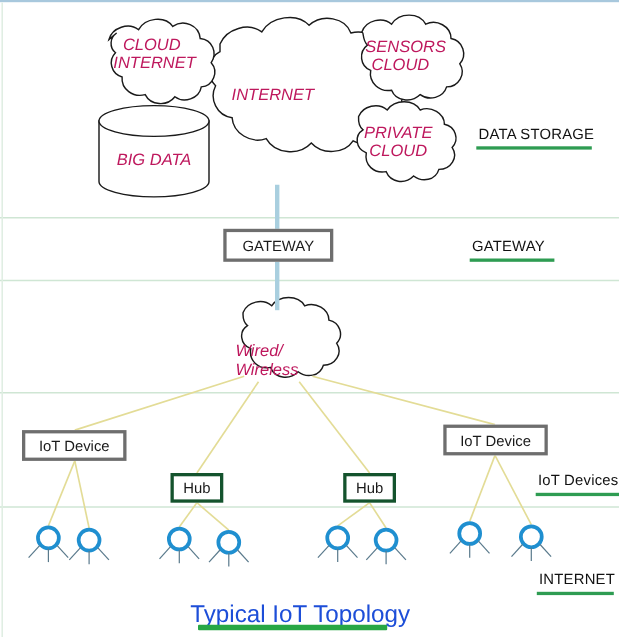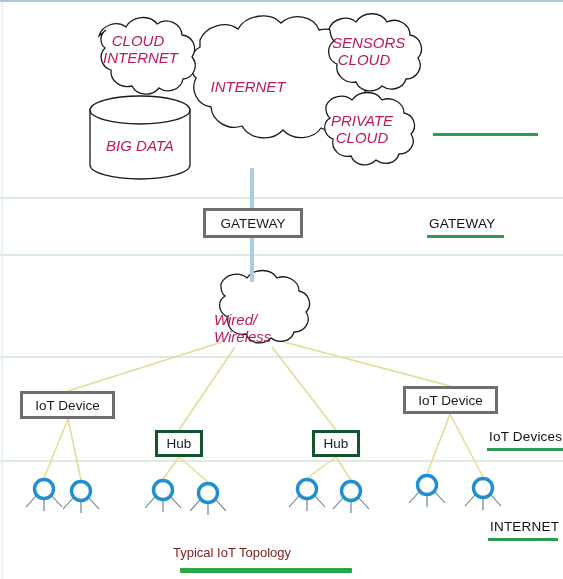--- a/index.html
+++ b/index.html
@@ -47,22 +47,22 @@
     color: #111111;
     letter-spacing: 0.2px;
   }
   .side-underline {
     position: absolute;
     height: 3px;
     background: #2e9c52;
   }
   .title-text {
     position: absolute;
-    font-size: 13px;
-    color: #7f1d1d;
+    font-size: 22px;
+    color: #1d4ed8;
     white-space: nowrap;
   }
   .title-underline {
     position: absolute;
     height: 5px;
     background: #28a745;
     border-radius: 1px;
   }
   .node-box {
     position: absolute;
@@ -277,20 +277,21 @@
   </div>
 
   <div class="node-box box-green" style="left:312px; top:428px; width:48px; height:27px;">
     <span class="box-label">Hub</span>
   </div>
 
   <div class="node-box box-gray" style="left:403px; top:384px; width:95px; height:28px;">
     <span class="box-label">IoT Device</span>
   </div>
 
+  <div class="txt side-label" style="left:435px; top:112px;">DATA STORAGE</div>
   <div class="side-underline" style="left:433px; top:131px; width:105px;"></div>
 
   <div class="txt side-label" style="left:429px; top:214px;">GATEWAY</div>
   <div class="side-underline" style="left:427px; top:233px; width:77px;"></div>
 
   <div class="txt side-label" style="left:489px; top:427px;">IoT Devices</div>
   <div class="side-underline" style="left:487px; top:446px; width:76px;"></div>
 
   <div class="txt side-label" style="left:490px; top:517px;">INTERNET</div>
   <div class="side-underline" style="left:488px; top:536px; width:70px;"></div>

